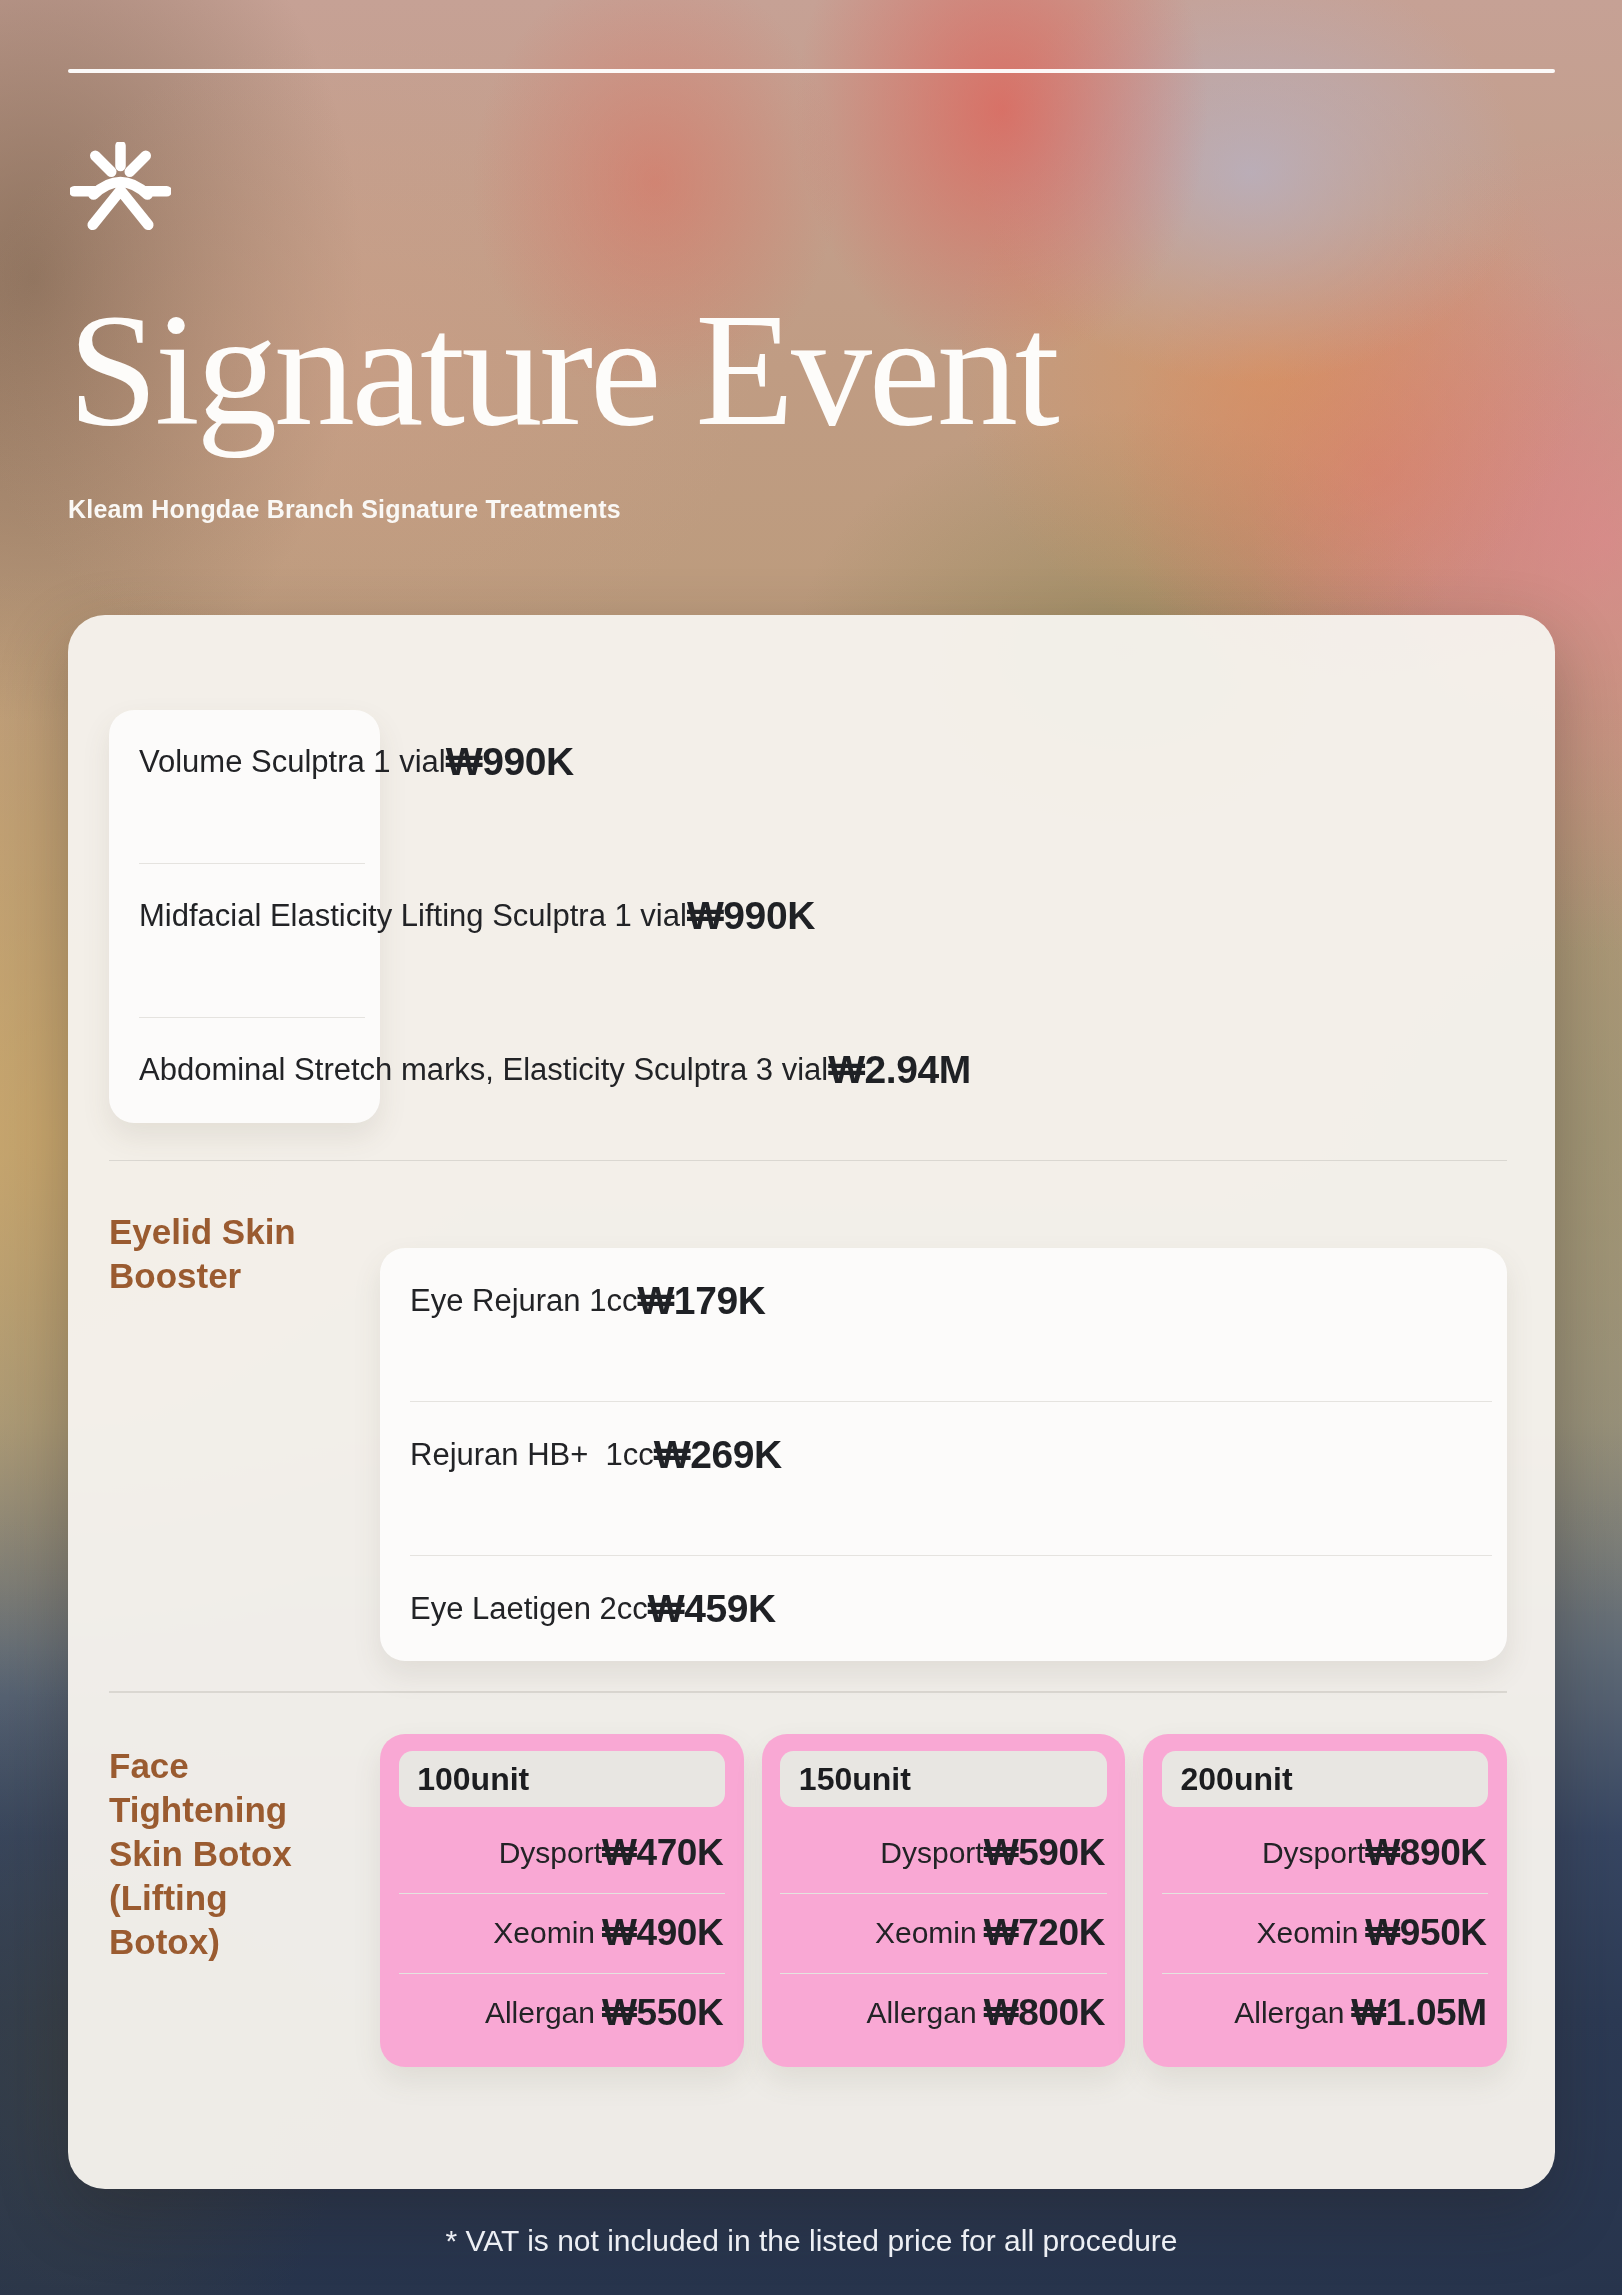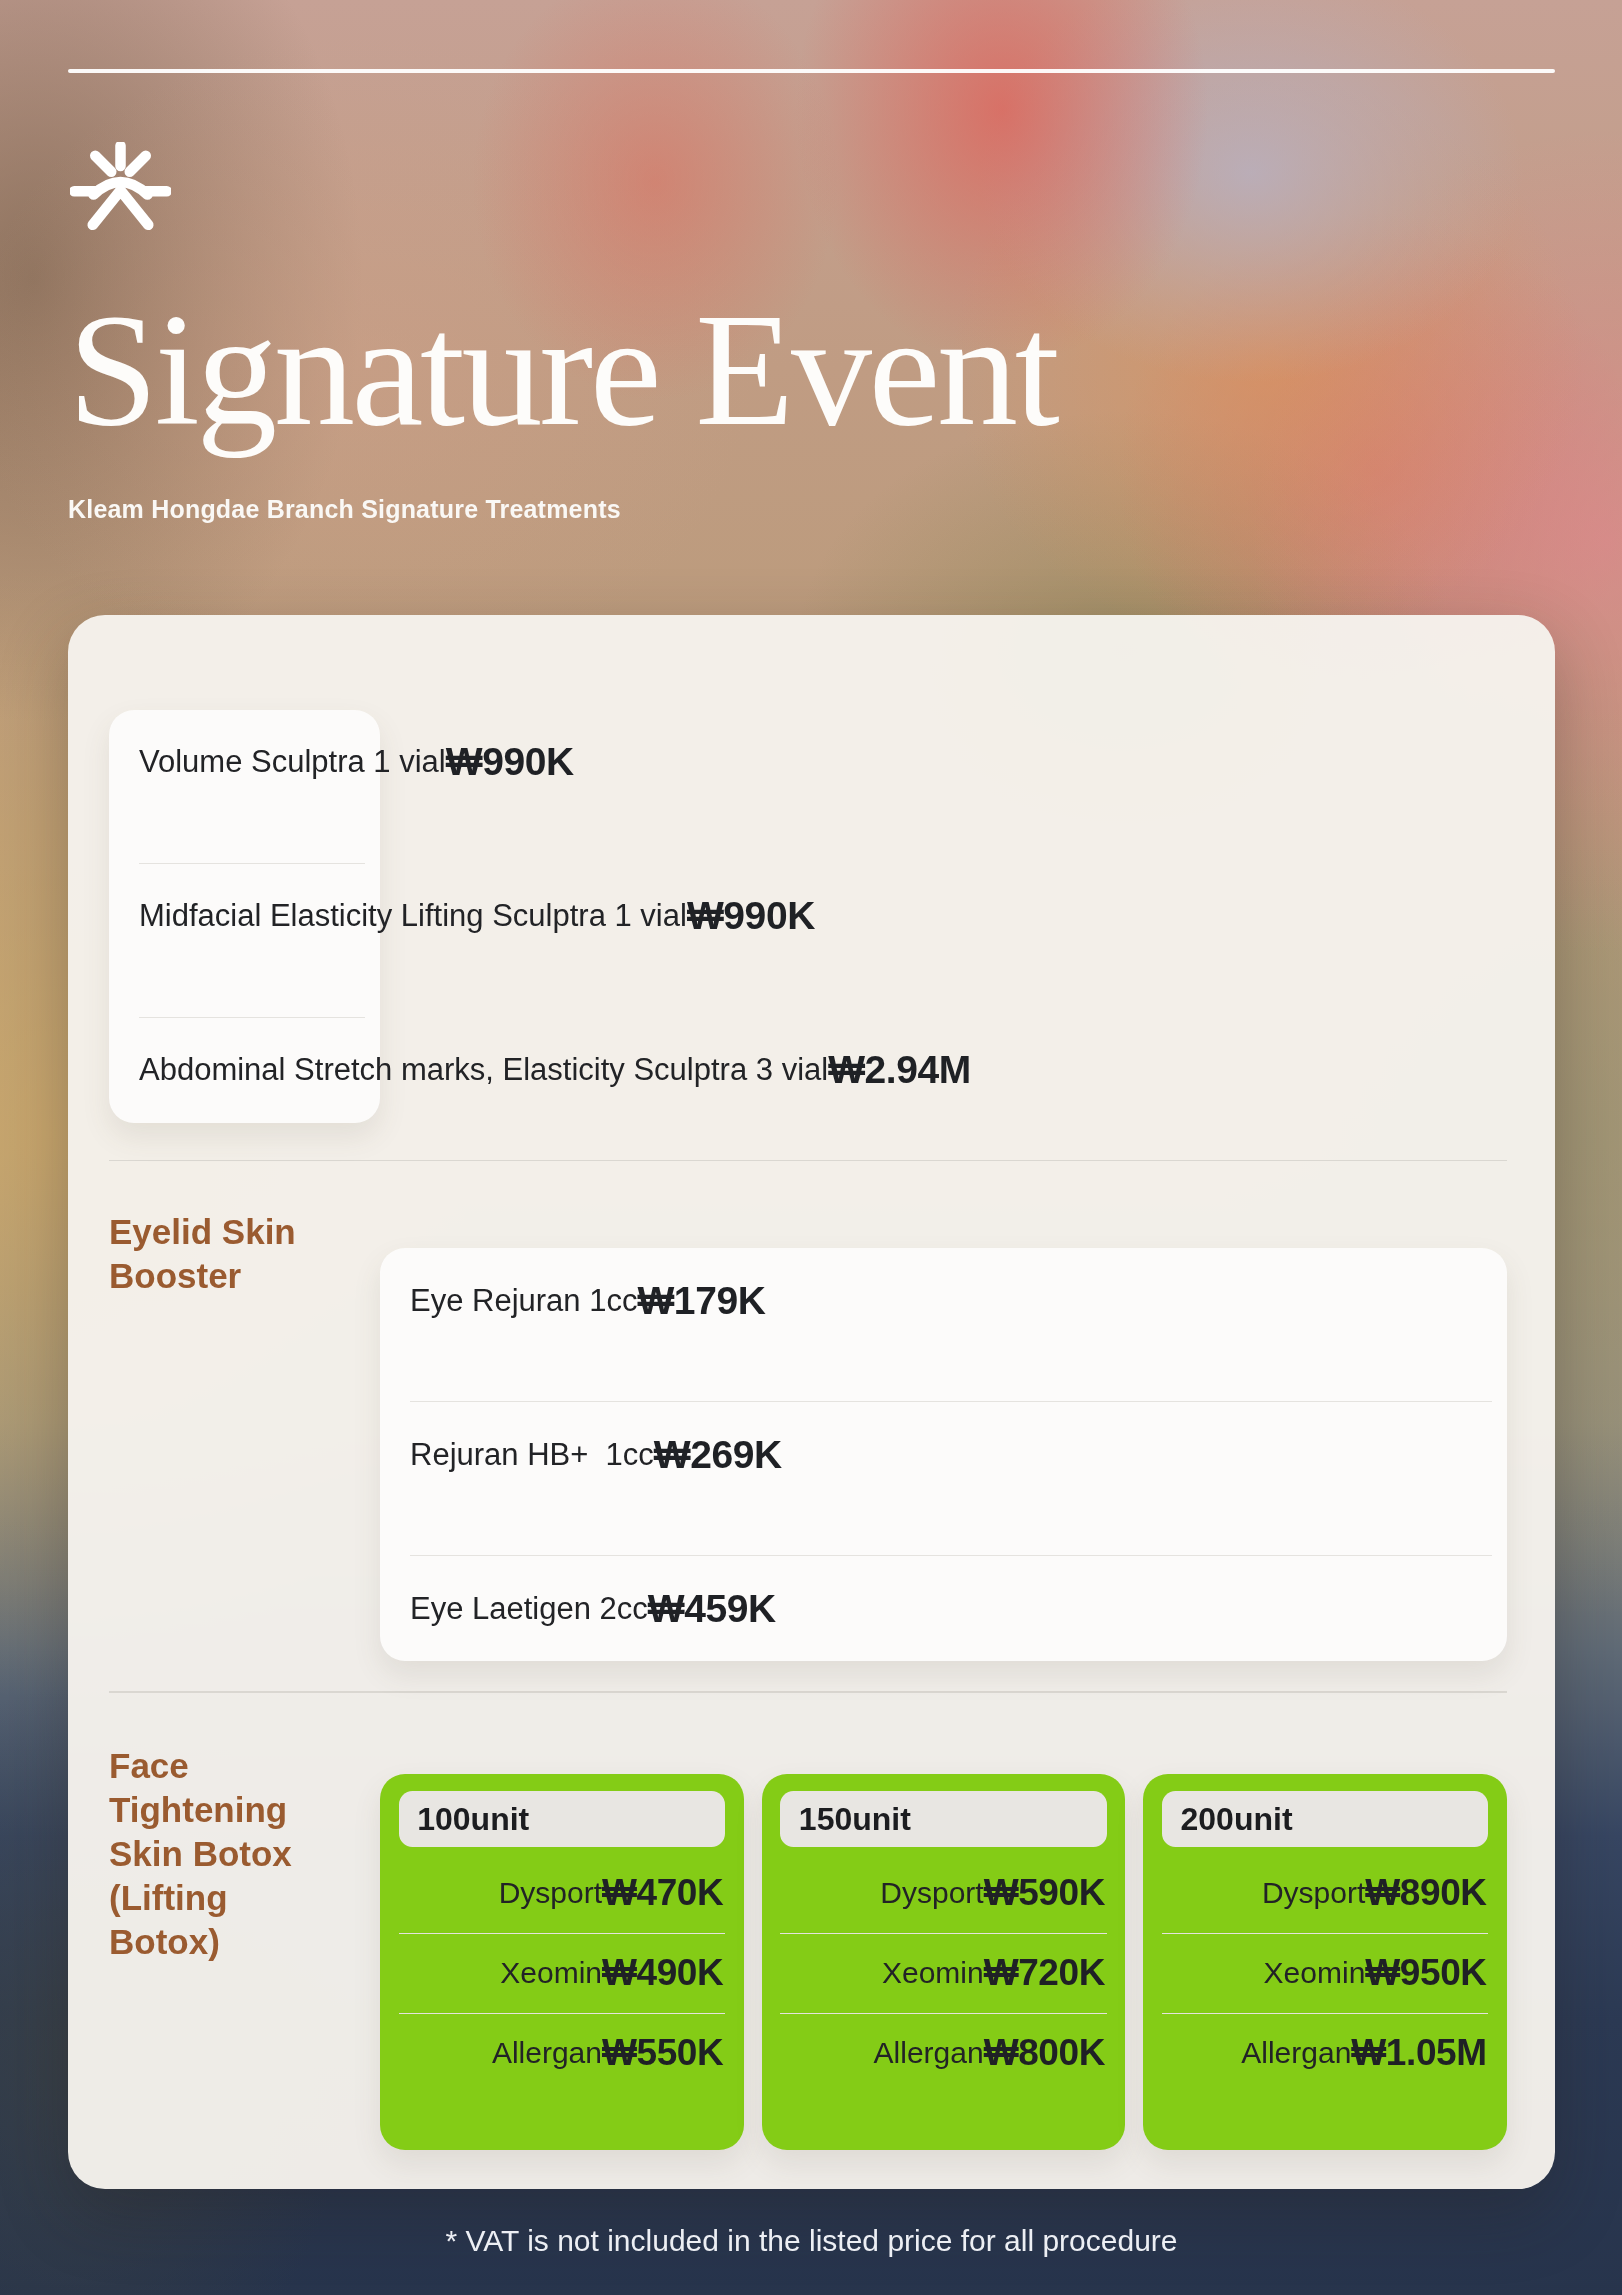--- a/index.html
+++ b/index.html
@@ -74,34 +74,33 @@
     margin:0 0 17px;font-size:31px;color:#222326;line-height:1.2;
   }
   .divider{height:1.7px;background:#dad7d1;}
   .divider.d1{margin-top:37px;}
   .divider.d2{margin-top:30px;}
   .sec2{margin-top:39px;}
   .sec3{margin-top:41px;}
 
   .botox-cols{display:grid;grid-template-columns:repeat(3,1fr);gap:18px;}
   .botox-card{
-    box-sizing:border-box;height:376px;
-    background:#84cc16;border-radius:25px;
+    box-sizing:border-box;height:333px;
+    background:#f9a8d4;border-radius:25px;
     box-shadow:0 13.5px 29px rgba(90,75,60,0.10);
     padding:17px 18.6px;
-    margin-top:40px;
   }
   .unit-pill{
     box-sizing:border-box;height:56px;border-radius:13.5px;
     background:#e8e6e2;display:flex;align-items:center;
     padding-left:18.6px;margin-bottom:6.8px;
     font-size:32px;font-weight:700;color:#1c1d20;
   }
   .crow{display:flex;justify-content:flex-end;align-items:center;height:79px;padding:0 1.7px;}
-  .crow + .crow{border-top:1.7px solid #e5e3df;}
+  .crow + .crow{border-top:1.7px solid #e5e3df;gap:7px;}
   .clabel{font-size:30px;color:#222326;}
   .cprice{font-size:37px;font-weight:700;color:#1f2125;letter-spacing:-0.4px;}
 
   .footnote{
     margin:35px 0 0;text-align:center;
     font-size:30px;font-weight:500;color:#edeff4;
   }
 </style>
 </head>
 <body>

